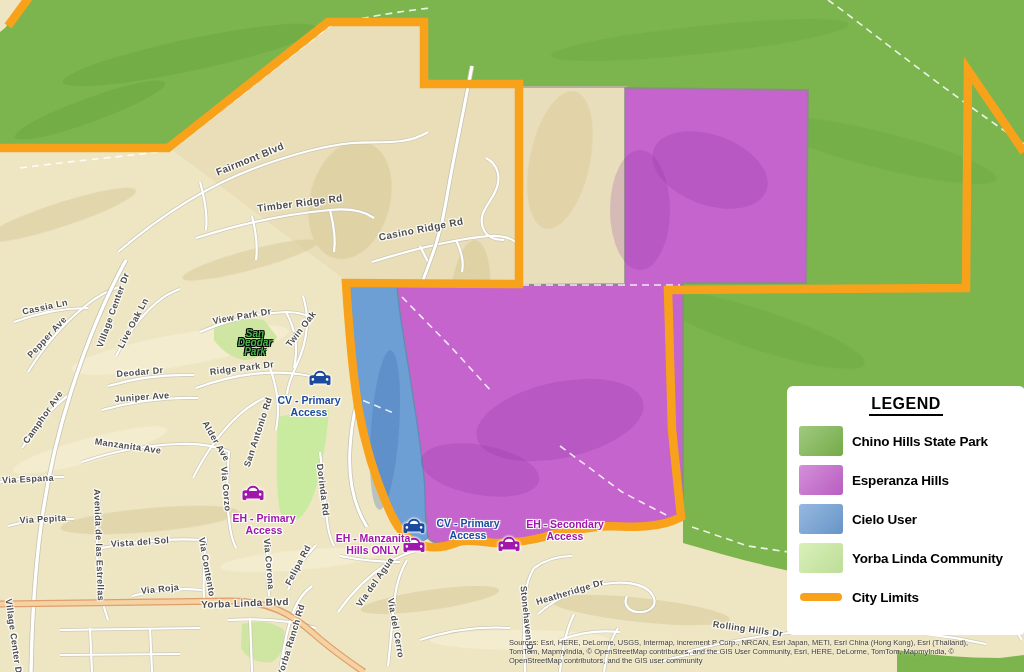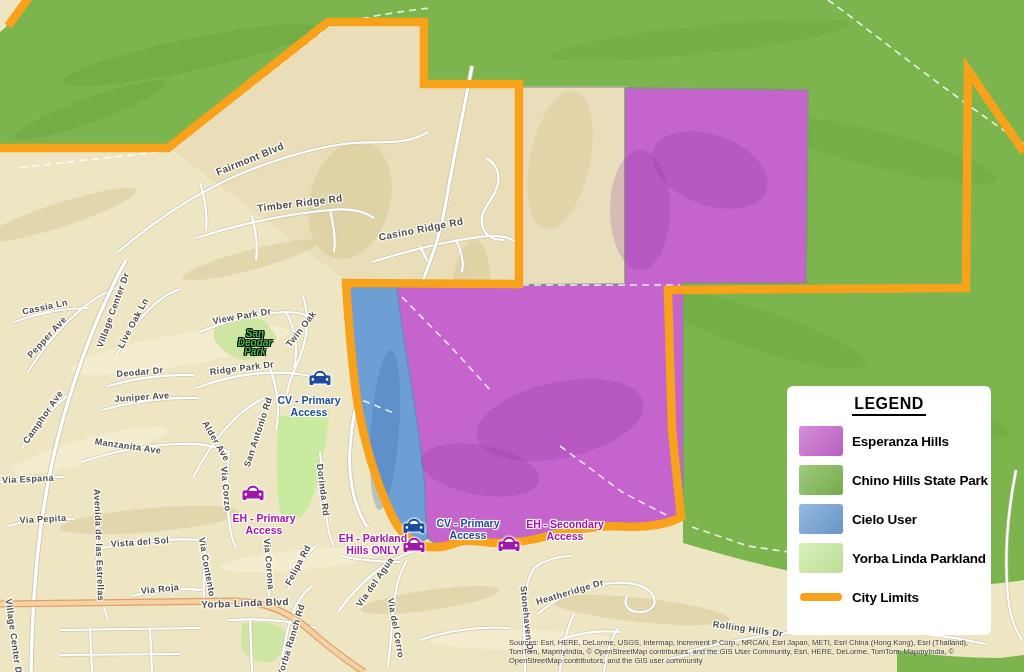--- a/index.html
+++ b/index.html
@@ -21,21 +21,21 @@
 
   
   .access{position:absolute;text-align:center;font-weight:bold;font-size:10.5px;line-height:11.5px;
     text-shadow:1px 1px 0 #fff,-1px -1px 0 #fff,1px -1px 0 #fff,-1px 1px 0 #fff,0 0 3px #fff;}
   .access span{display:block;white-space:nowrap;margin-left:20px;}
 
   .car-wrap{position:absolute;}
   .car-wrap svg{display:block;filter:drop-shadow(0 0 1px #fff) drop-shadow(0 0 1px #fff);}
 
   
-  .legend{position:absolute;left:787px;top:386px;width:204px;height:249px;background:#fff;
+  .legend{position:absolute;left:787px;top:386px;width:238px;height:249px;background:#fff;
     border-radius:6px;padding:9px 12px;box-sizing:border-box;}
   .legend-title{display:block;text-align:center;margin:0 auto 10px;}
   .legend-title b{display:inline-block;font-size:16px;letter-spacing:.5px;
     border-bottom:2px solid #000;padding:0 2px 1px;}
   .lrow{display:flex;align-items:center;margin-bottom:9px;}
   .swatch{width:44px;height:30px;border-radius:3px;flex:0 0 44px;
     background-image:linear-gradient(135deg,rgba(255,255,255,.28),rgba(0,0,0,.06));}
   .swatch i{display:none;}
   .swatch.line-swatch{background:none;display:flex;align-items:center;justify-content:center;}
   .swatch.line-swatch i{display:block;width:42px;height:8px;border-radius:4px;
@@ -321,21 +321,21 @@
         <span>CV - Primary</span>
         <span>Access</span>
       </div>
 
       <div class="access" style="left: 254px; top: 524px; position: absolute; transform: translate(-50%, -50%); color: rgb(161, 22, 173);">
         <span>EH - Primary</span>
         <span>Access</span>
       </div>
 
       <div class="access" style="left: 363px; top: 544px; position: absolute; transform: translate(-50%, -50%); color: rgb(161, 22, 173);">
-        <span>EH - Parkland</span>
+        <span>EH - Manzanita</span>
         <span>Hills ONLY</span>
       </div>
 
       <div class="access" style="left: 458px; top: 529px; position: absolute; transform: translate(-50%, -50%); color: rgb(27, 74, 158);">
         <span>CV - Primary</span>
         <span>Access</span>
       </div>
 
       <div class="access" style="left: 555px; top: 530px; position: absolute; transform: translate(-50%, -50%); color: rgb(161, 22, 173);">
         <span>EH - Secondary</span>
@@ -343,37 +343,37 @@
       </div>
     </div>
 
   <div class="legend">
     <div class="legend-title">
       <b>LEGEND</b>
     </div>
     <div>
 
         <div class="lrow" style="transform: none;">
+          <span class="swatch" style="background-color: rgb(124, 181, 78);"></span>
+          <span class="llabel">Chino Hills State Park</span>
+        </div>
+
+        <div class="lrow" style="transform: none;">
           <span class="swatch" style="background-color: rgb(196, 100, 204);"></span>
           <span class="llabel">Esperanza Hills</span>
         </div>
 
         <div class="lrow" style="transform: none;">
-          <span class="swatch" style="background-color: rgb(124, 181, 78);"></span>
-          <span class="llabel">Chino Hills State Park</span>
-        </div>
-
-        <div class="lrow" style="transform: none;">
           <span class="swatch" style="background-color: rgb(109, 158, 212);"></span>
           <span class="llabel">Cielo User</span>
         </div>
 
         <div class="lrow" style="transform: none;">
           <span class="swatch" style="background-color: rgb(201, 235, 160);"></span>
-          <span class="llabel">Yorba Linda Parkland</span>
+          <span class="llabel">Yorba Linda Community</span>
         </div>
 
         <div class="lrow" style="transform: none;">
           <span class="swatch line-swatch">
             <i></i>
           </span>
           <span class="llabel">City Limits</span>
         </div>
       </div>
   </div>

